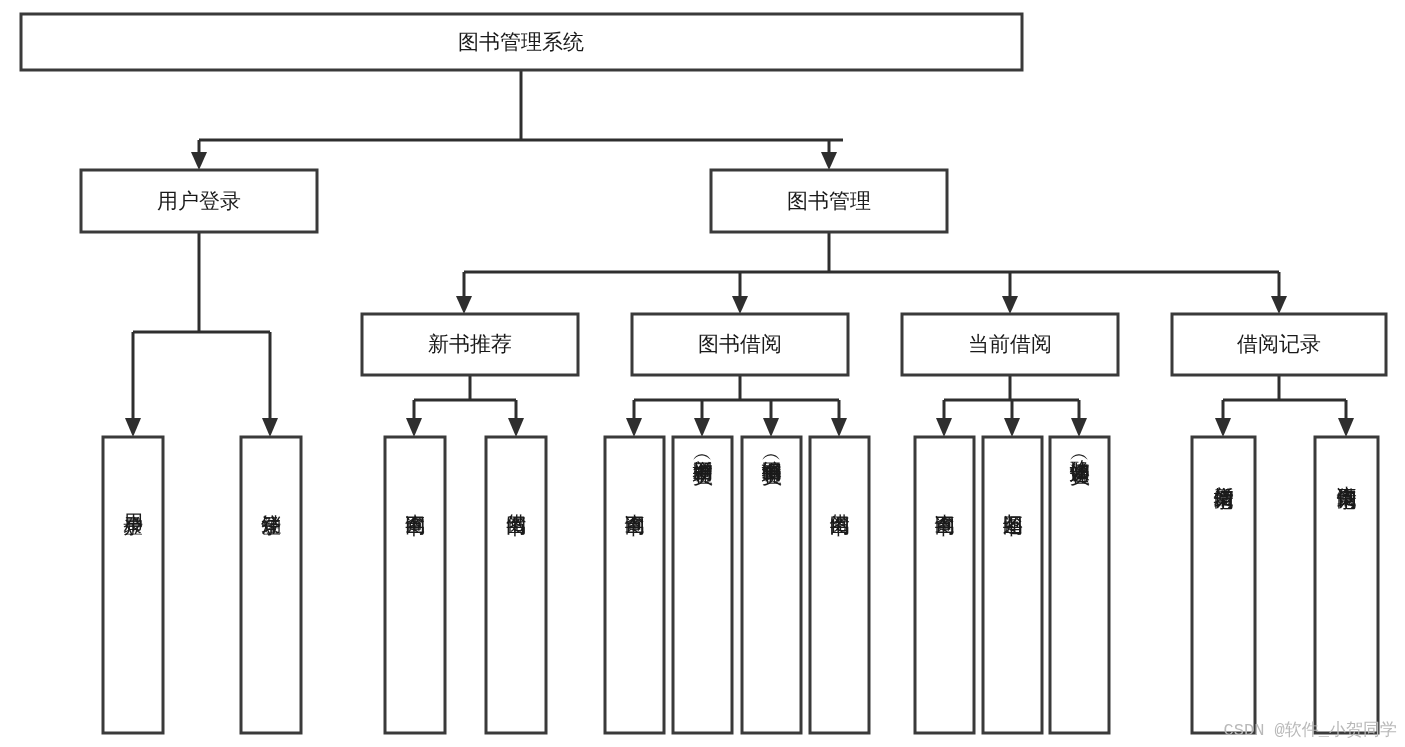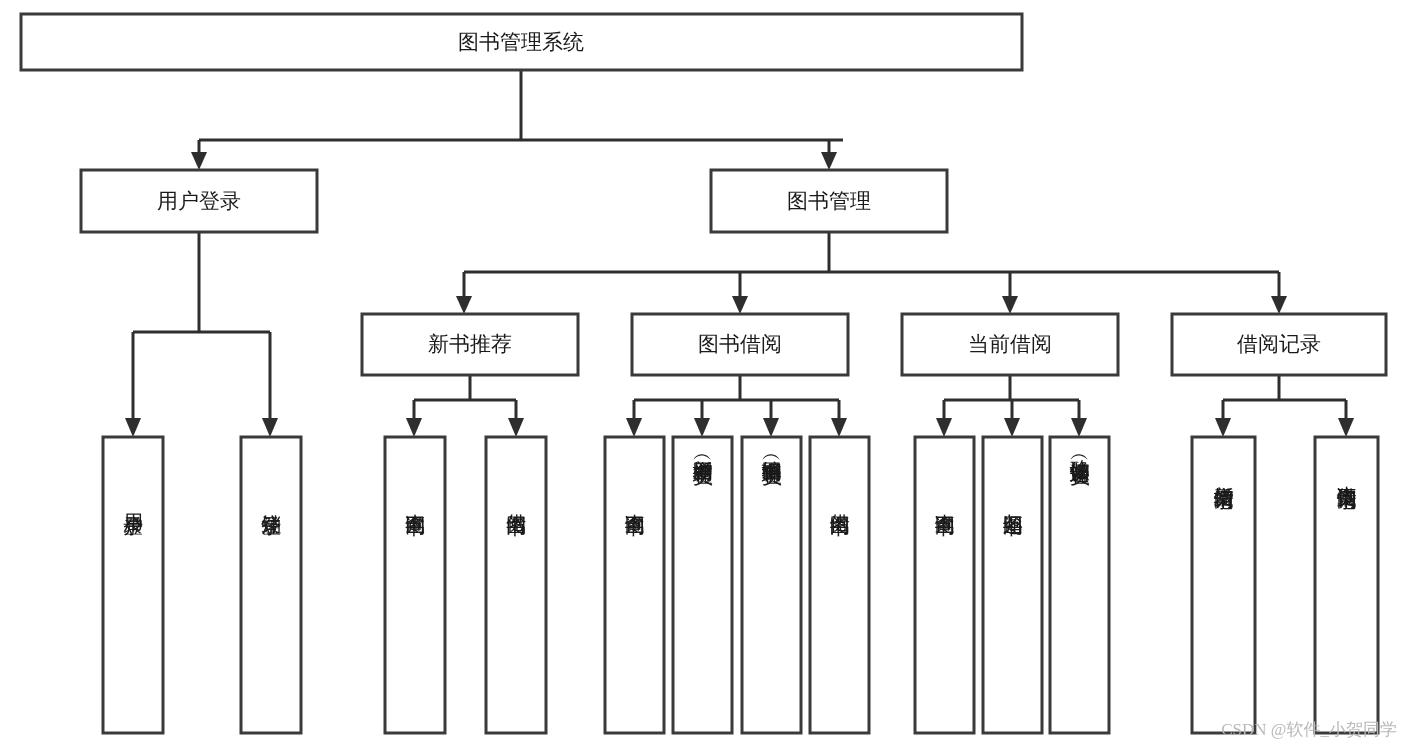--- a/index.html
+++ b/index.html
@@ -59,21 +59,21 @@
     font-size: 20px;
     line-height: 1.08;
     color: #1a1a1a;
     letter-spacing: 1px;
     white-space: nowrap;
   }
   .watermark {
     position: absolute;
     right: 8px;
     bottom: 6px;
-    font-family: Liberation Serif, serif;
+    font-family: Liberation Mono, monospace;
     font-size: 17px;
     color: #b9b9b9;
     white-space: nowrap;
   }
 </style>
 </head>
 <body>
 
 <div id="diagram-root">
 

